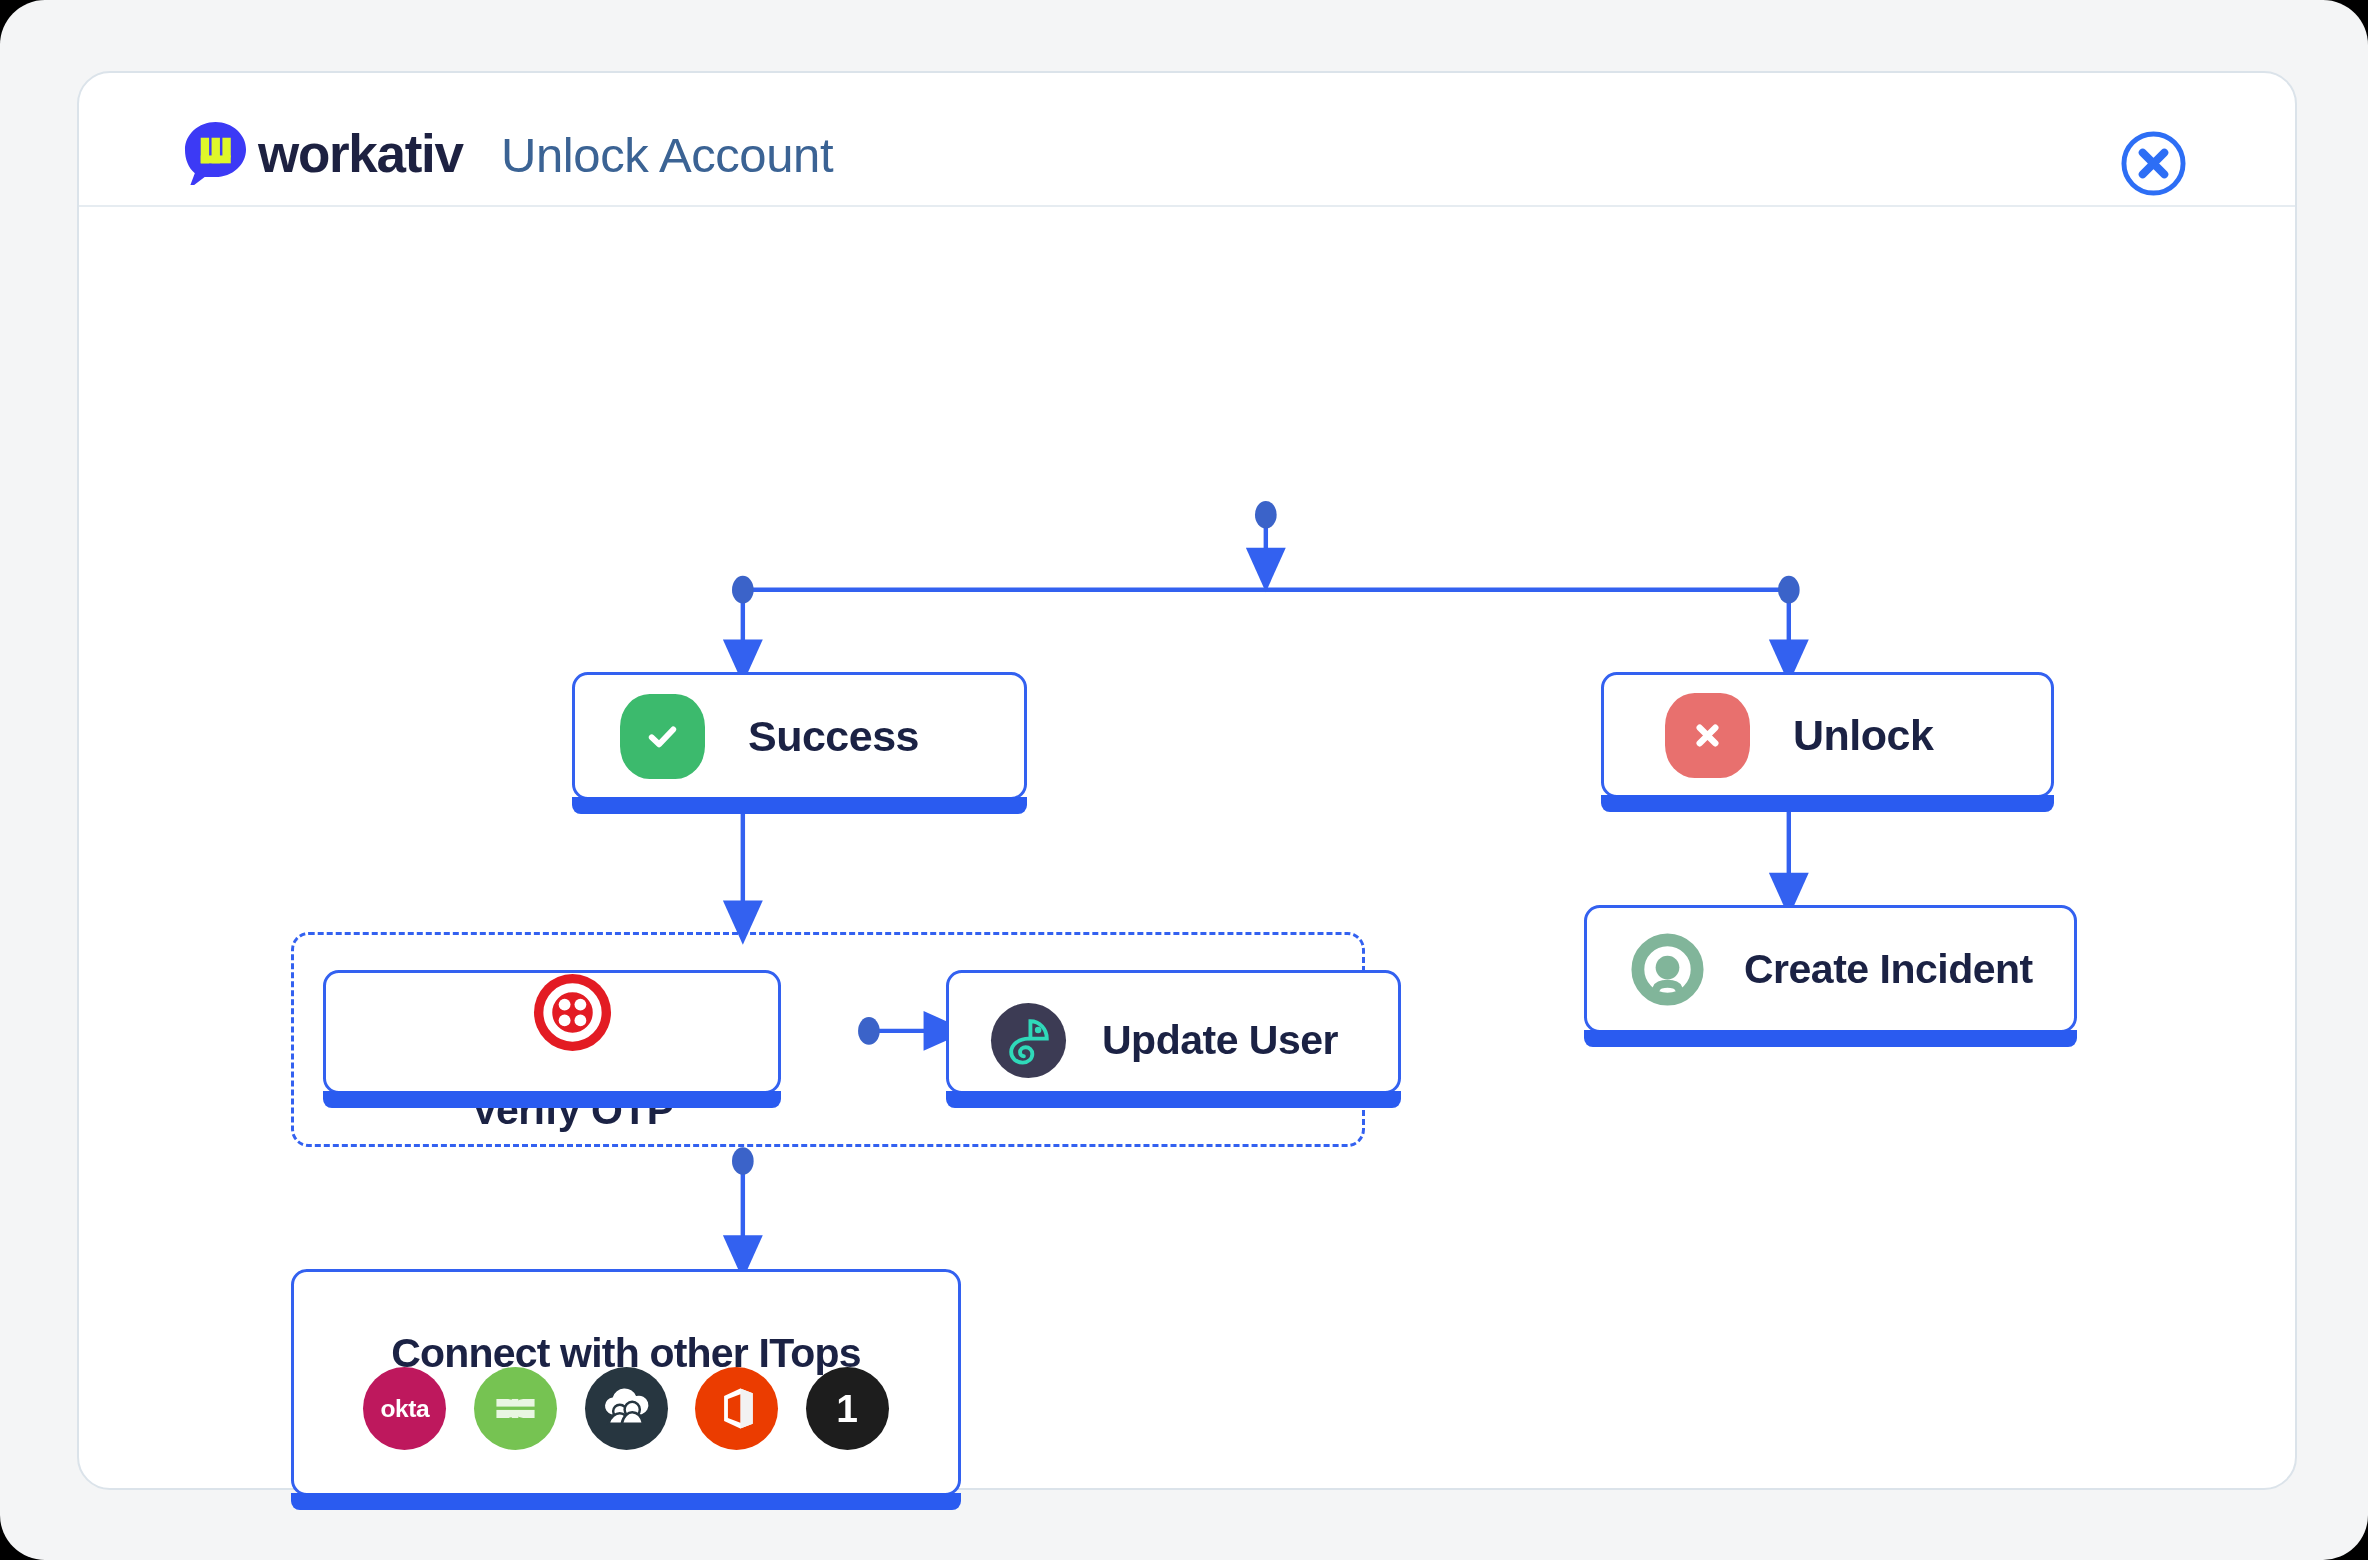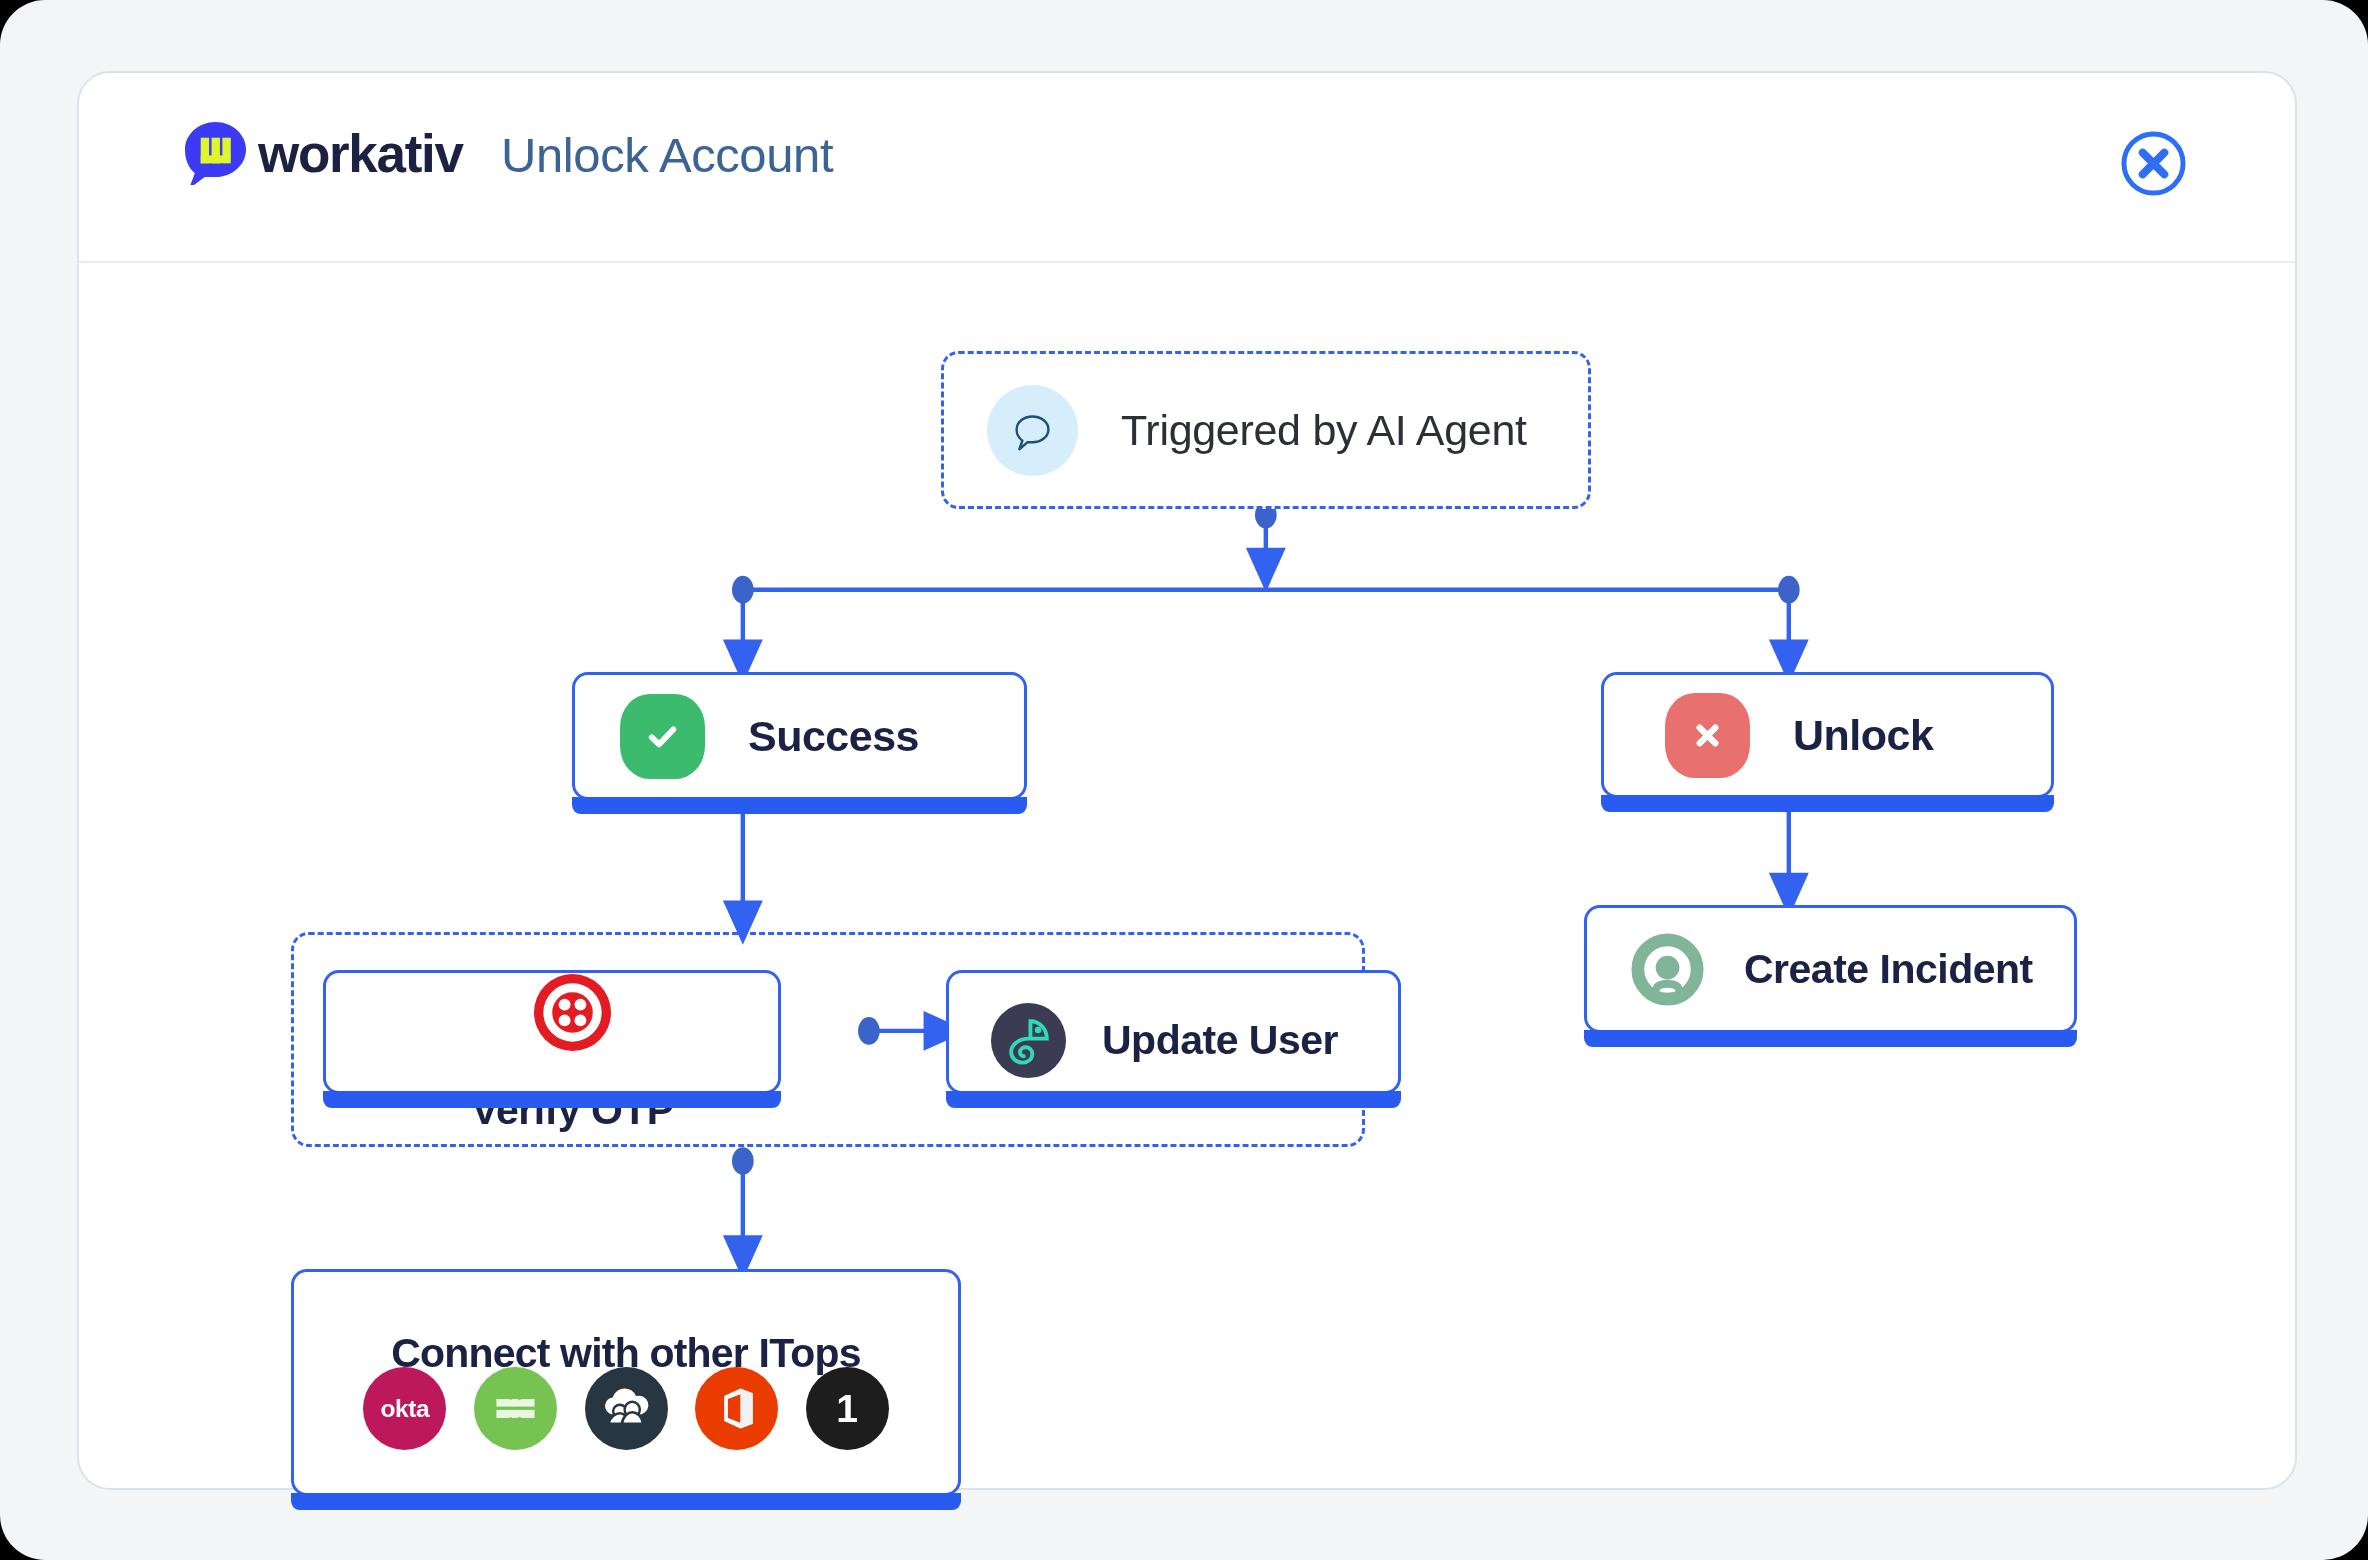--- a/index.html
+++ b/index.html
@@ -16,21 +16,21 @@
 
   
   #modal-card{
     position:absolute;left:77px;top:71px;width:2220px;height:1419px;
     background:#ffffff;border:2px solid #dbe3ea;border-radius:33px;
     box-sizing:border-box;
   }
 
   
   #modal-header{
-    position:absolute;left:0;top:0;width:100%;height:190px;
+    position:absolute;left:0;top:0;width:100%;height:134px;
     border-bottom:2px solid #e6ecf1;box-sizing:border-box;
   }
   #brand-logo{
     position:absolute;left:104px;top:47px;width:65px;height:65px;
   }
   #brand-wordmark{
     position:absolute;left:179px;top:49px;
     font-size:53px;font-weight:700;color:#1d2141;letter-spacing:-1.3px;
     line-height:63px;white-space:nowrap;
   }
@@ -165,30 +165,20 @@
           <ellipse cx="1205" cy="286" rx="11" ry="14"></ellipse>
           <ellipse cx="674" cy="362" rx="11" ry="14"></ellipse>
           <ellipse cx="1736" cy="362" rx="11" ry="14"></ellipse>
           <ellipse cx="674" cy="562" rx="11" ry="14"></ellipse>
           <ellipse cx="802" cy="810" rx="11" ry="14"></ellipse>
           <ellipse cx="674" cy="942" rx="11" ry="14"></ellipse>
           <ellipse cx="1736" cy="562" rx="11" ry="14"></ellipse>
         </g>
       </svg>
 
-      <div class="dashed-box trigger-box" style="left:862px;top:118px;width:650px;height:158px;padding:0 43px;gap:43px;">
-        <div class="trigger-icon-wrap">
-          <svg viewBox="0 0 48 48" width="45" height="45">
-            <path d="M24 9 C33.4 9 41 15.2 41 22.8 C41 30.4 33.4 36.6 24 36.6
-                     L18.5 36.6 L10 44 L13.2 34.8 C9.1 31.8 7 27.5 7 22.8
-                     C7 15.2 14.6 9 24 9 Z" fill="none" stroke="#1d4f7c" stroke-width="2.6" stroke-linejoin="round"></path>
-          </svg>
-        </div>
-        <div class="trigger-label">Triggered by AI Agent</div>
-      </div>
 
       <div class="node" style="left:493px;top:439px;width:455px;height:128px;padding:0 0 0 45px;gap:43px;">
         <div class="squircle success">
           <svg viewBox="0 0 44 44" width="43" height="43">
             <path d="M11 22.8 L18.6 30 L33 14.8" fill="none" stroke="#fff" stroke-width="6" stroke-linecap="round" stroke-linejoin="round"></path>
           </svg>
         </div>
         <div class="node-label" style="font-size:43px;">Success</div>
       </div>
 

